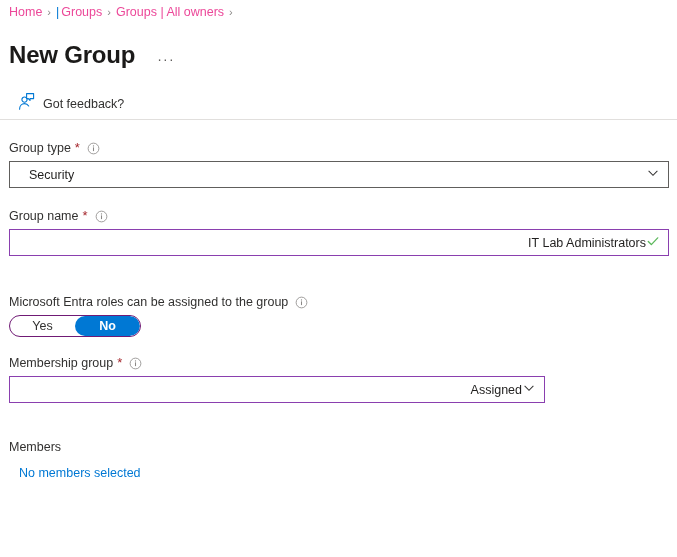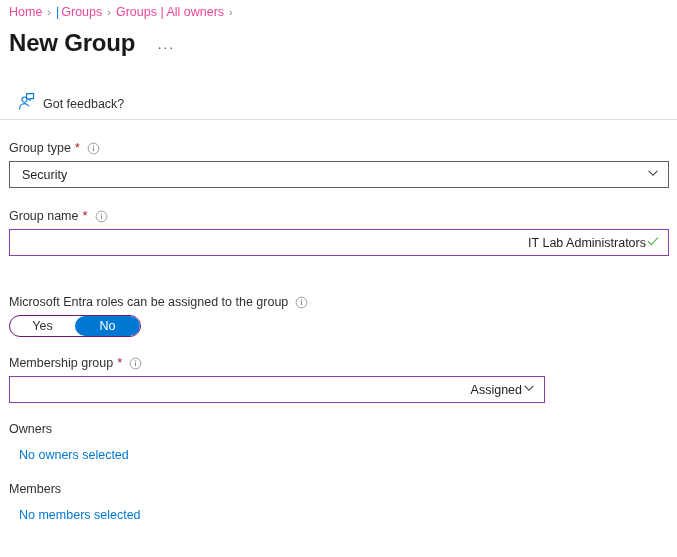--- a/index.html
+++ b/index.html
@@ -39,21 +39,21 @@
   }
   .crumb-pipe {
     color: #0078d4;
     margin-right: 2px;
   }
 
   
   .title-row {
     position: absolute;
     left: 9px;
-    top: 28px;
+    top: 40px;
     display: flex;
     align-items: flex-end;
   }
   .page-title {
     font-size: 24px;
     line-height: 30px;
     font-weight: 600;
     color: #1b1a19;
     letter-spacing: -0.2px;
   }
@@ -127,21 +127,21 @@
   }
 
   .control {
     box-sizing: border-box;
     width: 660px;
     height: 27px;
     background: #ffffff;
     border: 1px solid #605e5c;
     display: flex;
     align-items: center;
-    padding: 0 4px 0 12px;
+    padding: 0 4px 0 19px;
     font-size: 12.5px;
     color: #201f1e;
     position: relative;
     cursor: pointer;
   }
   .control.valid { border-color: #8a3faf; text-align: right; }
   .control .value {
     flex: 1;
     white-space: nowrap;
     overflow: hidden;
@@ -183,21 +183,21 @@
     font-size: 12.5px;
     line-height: 20px;
     height: 20px;
     color: #323130;
     border-radius: 11px;
     margin: 0;
   }
   .toggle-opt.on {
     background: #0078d4;
     color: #ffffff;
-    font-weight: 400;
+    font-weight: 700;
   }
 
   
   .section-label {
     font-size: 12.5px;
     line-height: 16px;
     color: #323130;
   }
   .section-link {
     display: inline-block;
@@ -330,24 +330,20 @@
       <span>
         <svg class="chev" viewBox="0 0 16 16">
             <path d="M3 5.6 L8 10.6 L13 5.6" fill="none" stroke="#323130" stroke-width="1.15"></path>
           </svg>
       </span>
     </div>
   </div>
 
   <div class="gap-b"></div>
 
-  <div class="field">
-    <div class="section-label">Owners</div>
-    <a class="section-link">No owners selected</a>
-  </div>
 
   <div style="height:18px"></div>
 
   <div class="field">
     <div class="section-label">Members</div>
     <a class="section-link">No members selected</a>
   </div>
 
 </div>
 

